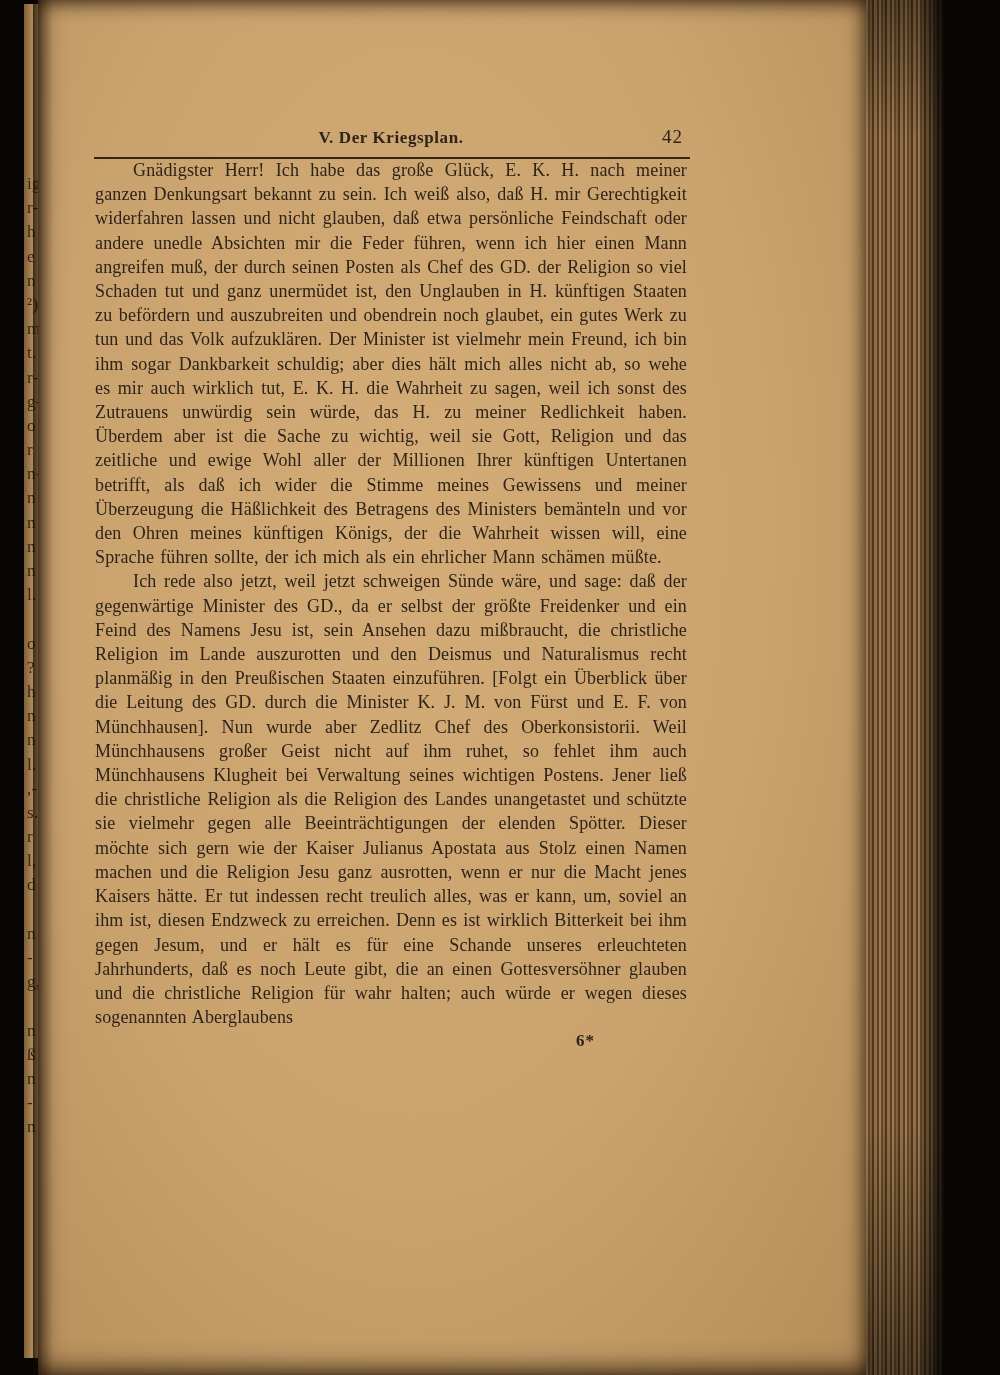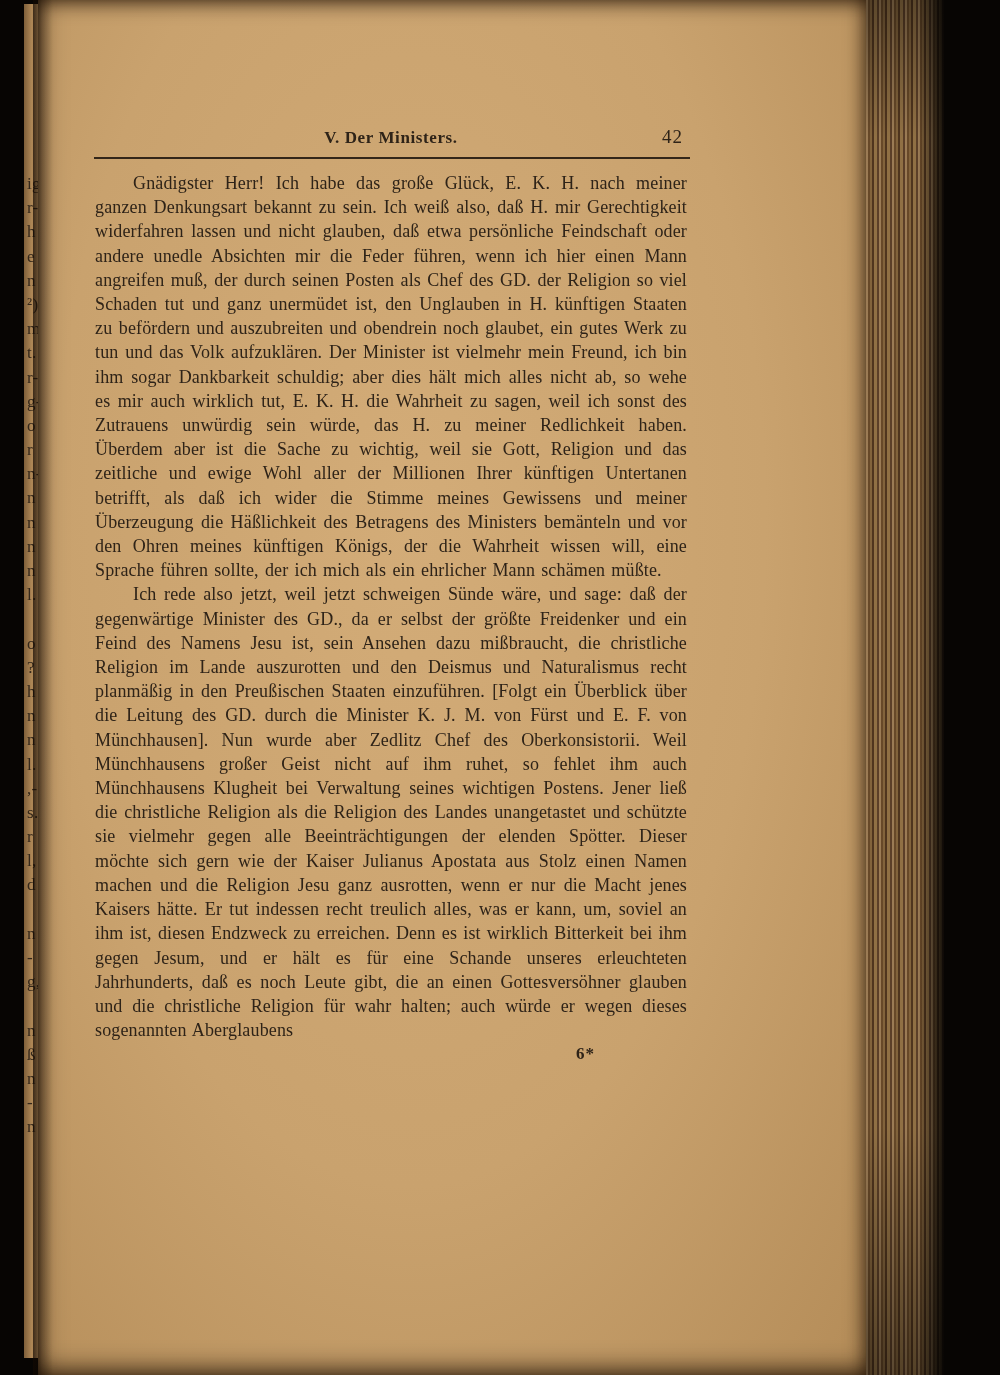--- a/index.html
+++ b/index.html
@@ -41,21 +41,21 @@
   }
   .page-number{
     position:absolute;right:4px;top:-2px;
     font-weight:normal;font-size:19px;letter-spacing:1px;
   }
   .rule{
     position:absolute;left:56px;top:157px;width:596px;
     border-top:2px solid #332619;
   }
   .body{
-    position:absolute;left:57px;top:171px;width:592px;
+    position:absolute;left:57px;top:158px;width:592px;
     font-size:18px;line-height:24.2px;text-align:justify;
     letter-spacing:0.15px;word-spacing:1.5px;
   }
   .para{margin:0;text-indent:38px;}
   .sig{
     margin:0;text-align:right;padding-right:92px;
     font-weight:bold;font-size:17px;letter-spacing:1px;
   }
   
   .fore-edge{
@@ -117,21 +117,21 @@
         <div class="fragment">ß</div>
         <div class="fragment">n</div>
         <div class="fragment">-</div>
         <div class="fragment">n</div>
         <div class="fragment"></div>
       </div>
   </div>
 
   <div class="page">
     <div class="header">
-      <span>V. Der Ministers.</span>
+      <span>V. Der Kriegsplan.</span>
       <span class="page-number">42</span>
     </div>
     <div class="rule"></div>
     <div class="body">
       <p class="para">Gnädigster Herr!  Ich habe das große Glück, E. K. H. nach meiner ganzen Denkungsart bekannt zu sein.  Ich weiß also, daß H. mir Gerechtigkeit widerfahren lassen und nicht glauben, daß etwa persönliche Feindschaft oder andere unedle Absichten mir die Feder führen, wenn ich hier einen Mann angreifen muß, der durch seinen Posten als Chef des GD. der Religion so viel Schaden tut und ganz unermüdet ist, den Unglauben in H. künftigen Staaten zu befördern und auszubreiten und obendrein noch glaubet, ein gutes Werk zu tun und das Volk aufzuklären.  Der Minister ist vielmehr mein Freund, ich bin ihm sogar Dankbarkeit schuldig; aber dies hält mich alles nicht ab, so wehe es mir auch wirklich tut, E. K. H. die Wahrheit zu sagen, weil ich sonst des Zutrauens unwürdig sein würde, das H. zu meiner Redlichkeit haben.  Überdem aber ist die Sache zu wichtig, weil sie Gott, Religion und das zeitliche und ewige Wohl aller der Millionen Ihrer künftigen Untertanen betrifft, als daß ich wider die Stimme meines Gewissens und meiner Überzeugung die Häßlichkeit des Betragens des Ministers bemänteln und vor den Ohren meines künftigen Königs, der die Wahrheit wissen will, eine Sprache führen sollte, der ich mich als ein ehrlicher Mann schämen müßte.</p>
       <p class="para">Ich rede also jetzt, weil jetzt schweigen Sünde wäre, und sage: daß der gegenwärtige Minister des GD., da er selbst der größte Freidenker und ein Feind des Namens Jesu ist, sein Ansehen dazu mißbraucht, die christliche Religion im Lande auszurotten und den Deismus und Naturalismus recht planmäßig in den Preußischen Staaten einzuführen.  [Folgt ein Überblick über die Leitung des GD. durch die Minister K. J. M. von Fürst und E. F. von Münchhausen].  Nun wurde aber Zedlitz Chef des Oberkonsistorii.  Weil Münchhausens großer Geist nicht auf ihm ruhet, so fehlet ihm auch Münchhausens Klugheit bei Verwaltung seines wichtigen Postens.  Jener ließ die christliche Religion als die Religion des Landes unangetastet und schützte sie vielmehr gegen alle Beeinträchtigungen der elenden Spötter.  Dieser möchte sich gern wie der Kaiser Julianus Apostata aus Stolz einen Namen machen und die Religion Jesu ganz ausrotten, wenn er nur die Macht jenes Kaisers hätte.  Er tut indessen recht treulich alles, was er kann, um, soviel an ihm ist, diesen Endzweck zu erreichen.  Denn es ist wirklich Bitterkeit bei ihm gegen Jesum, und er hält es für eine Schande unseres erleuchteten Jahrhunderts, daß es noch Leute gibt, die an einen Gottesversöhner glauben und die christliche Religion für wahr halten; auch würde er wegen dieses sogenannten Aberglaubens</p>
       <p class="sig">6*</p>
     </div>
   </div>
 

